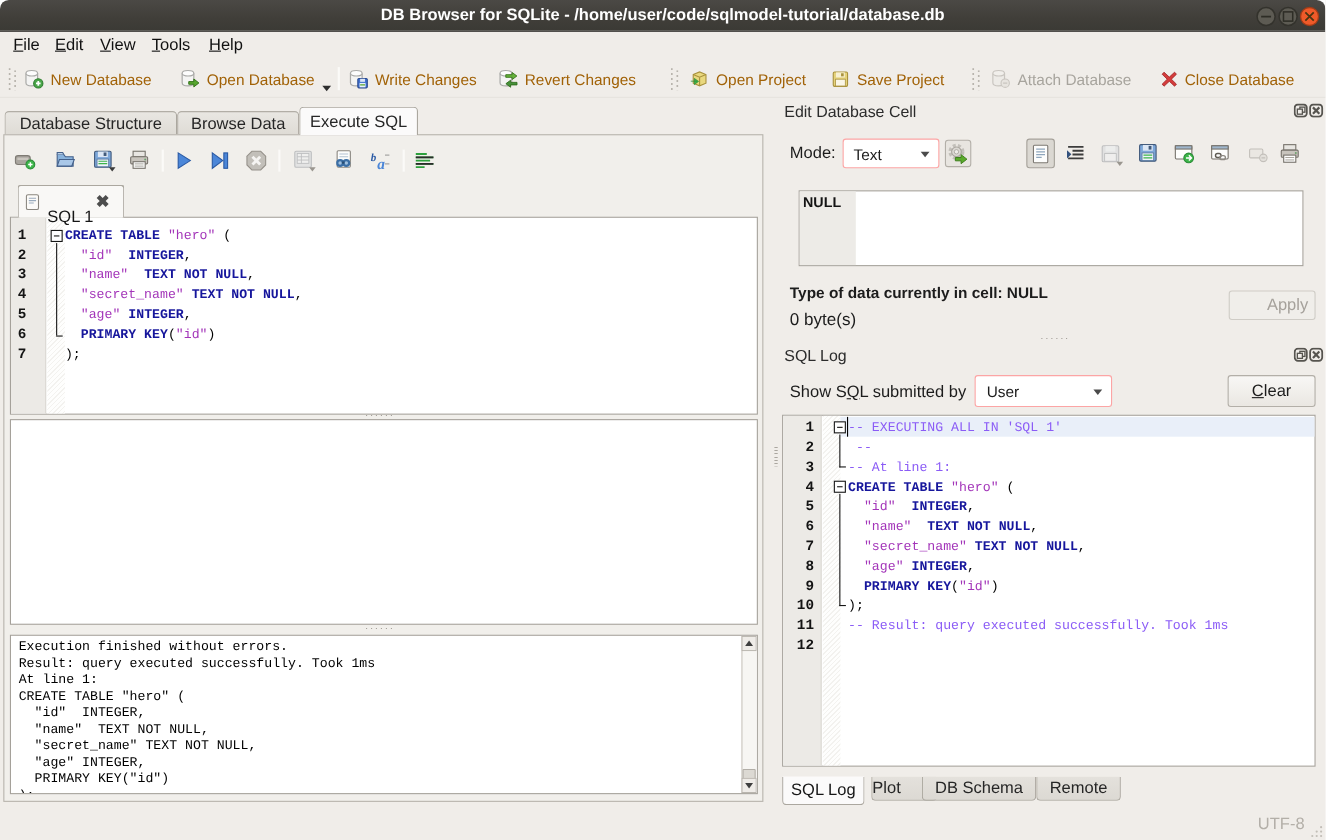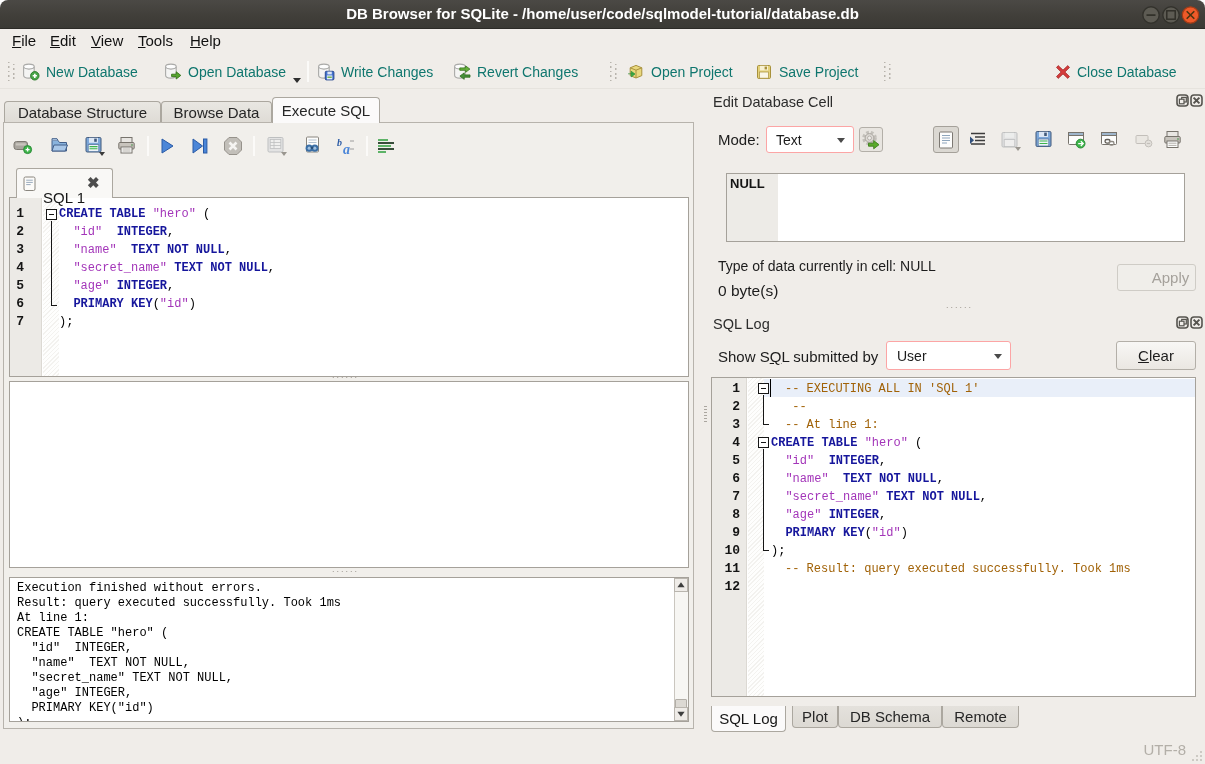--- a/index.html
+++ b/index.html
@@ -12,21 +12,21 @@
   background:linear-gradient(#4b4945,#403e39 60%,#3b3a35); border-radius:8px 8px 0 0;
   border-bottom:1px solid #2c2b27; }
 .title-text { position:absolute; top:5px; width:100%; text-align:center; color:#fff;
   font-size:15px; font-weight:bold; letter-spacing:0; }
 
 .menubar { position:absolute; left:0; top:29px; width:1205px; height:26px; background:#f0ede9; }
 .menubar span.mi { position:absolute; top:3px; font-size:15px; color:#111; }
 
 .toolbar { position:absolute; left:0; top:55px; width:1205px; height:34px; background:#f0ede9;
   border-bottom:1px solid #e6e3de; }
-.tbitem { position:absolute; top:0; height:33px; display:flex; align-items:center; font-size:14px; color:#0f766e; }
+.tbitem { position:absolute; top:0; height:33px; display:flex; align-items:center; font-size:14px; color:#a16207; }
 .tbitem svg { margin-right:6px; }
 .tbsep { position:absolute; top:6px; width:2px; height:21px; background:#fbfaf8; }
 .tbgrip { position:absolute; top:7px; width:7px; height:20px;
   background:repeating-linear-gradient(to bottom,#b8b4ad 0 1.5px,transparent 1.5px 4.5px) 0 0/1.5px 100% no-repeat,
              repeating-linear-gradient(to bottom,#b8b4ad 0 1.5px,transparent 1.5px 4.5px) 4.5px 2px/1.5px 100% no-repeat; }
 .gray { color:#a7a49d; }
 
 .maintab { position:absolute; font-size:15px; color:#262626; text-align:center;
   background:linear-gradient(#e9e7e2,#dedbd5); border:1px solid #aba79f; border-bottom:none;
   border-radius:4px 4px 0 0; }
@@ -35,21 +35,21 @@
 .leftpane { position:absolute; left:3px; top:122px; width:691px; height:607px;
   border:1px solid #b7b3ac; background:#f1efeb; }
 .editorbox { position:absolute; background:#fff; border:1px solid #a5a19a; }
 .gutter { position:absolute; left:0; top:0; bottom:0; background:#eceae6; border-right:1px solid #dcd9d3; }
 .foldcol { position:absolute; top:0; bottom:0; background:
   repeating-linear-gradient(135deg, #f3f2ef 0 1px, #fefefd 1px 3px); }
 .mono { font-family:"Liberation Mono",monospace; font-size:12px; line-height:18px; white-space:pre; }
 .mono13 { font-family:"Liberation Mono",monospace; font-weight:bold; font-size:13px; line-height:18px; }
 .k { color:#16169c; font-weight:bold; }
 .s { color:#a335b9; }
-.c { color:#a16207;margin-left:14px; }
+.c { color:#8b5cf6; }
 .foldbox { position:absolute; width:11px; height:11px; border:1px solid #161616; background:#fff; }
 .foldbox::after { content:""; position:absolute; left:2px; right:2px; top:4px; height:1px; background:#161616; }
 .fline { position:absolute; width:1px; background:#161616; }
 .ffoot { position:absolute; height:1px; background:#161616; }
 
 .btn { position:absolute; border:1px solid #b3afa8; border-radius:3px;
   background:linear-gradient(#f8f7f5,#eae7e2); font-size:15px; color:#1c1c1c;
   display:flex; align-items:center; justify-content:center; }
 .btn.disabled { background:#f0eeea; border-color:#cfccc6; color:#a5a19b;padding-left:28px; }
 .combo { position:absolute; border:1px solid #fca5a5; border-radius:3px; background:#fff;
@@ -117,20 +117,26 @@
         <path d="M3.2 4.8 L9 2.4 L14.8 4.8 V12.6 L9 15 L3.2 12.6 Z" fill="#e9d87e" stroke="#a8913c"></path>
         <path d="M3.2 4.8 L9 7.2 L14.8 4.8 M9 7.2 V15" fill="none" stroke="#a8913c"></path>
         <path d="M1 10.8h5.6M4.2 8.3l3.8 2.7-3.8 2.9z" fill="#3db54a" stroke="#2c8d38" stroke-width="0.7"></path>
       </svg> Open Project</div>
   <div class="tbitem" style="left:755px"><svg width="18" height="18" viewBox="0 0 18 18">
         <rect x="2.5" y="2.5" width="13" height="13" rx="1.2" fill="#e5d27a" stroke="#a8913c"></rect>
         <rect x="5" y="2.8" width="8" height="4.6" fill="#f7f0d2"></rect>
         <rect x="9.6" y="3.6" width="2.4" height="2.8" fill="#a8913c"></rect>
         <rect x="4.5" y="9" width="9" height="6.2" fill="#faf6e6" stroke="#b09a48" stroke-width="0.8"></rect>
       </svg> Save Project</div>
+  <div class="tbitem gray" style="left:900px"><svg width="19" height="19" viewBox="0 0 19 19" opacity="0.55">
+        <path d="M2.6 4.6 v8.6 c0 1.7 2.4 2.9 5.3 2.9 s5.3-1.2 5.3-2.9 V4.6" fill="#eceae7" stroke="#aaa69f" stroke-width="1.1"></path>
+        <ellipse cx="7.9" cy="4.6" rx="5.3" ry="2.5" fill="#f3f1ee" stroke="#aaa69f" stroke-width="1.1"></ellipse>
+        <circle cx="13.8" cy="13.6" r="3.8" fill="#e0ddd7" stroke="#aaa69f"></circle>
+        <path d="M11.9 13.6h3.8" stroke="#aaa69f" stroke-width="1.2"></path>
+      </svg> Attach Database</div>
   <div class="tbitem" style="left:1055px"><svg width="16" height="16" viewBox="0 0 16 16">
         <path d="M3.2 1.6 L8 6.1 L12.8 1.6 L14.5 3.5 L9.9 8 L14.5 12.5 L12.8 14.4 L8 9.9 L3.2 14.4 L1.5 12.5 L6.1 8 L1.5 3.5 Z" fill="#d43c3c" stroke="#9d1f1f" stroke-width="0.7"></path>
       </svg> Close Database</div>
 </div>
 
 <div class="maintab" style="left:4px;top:101px;width:157px;height:22px;line-height:22px;">Database Structure</div>
 <div class="maintab" style="left:161px;top:101px;width:111px;height:22px;line-height:22px;">Browse Data</div>
 <div class="maintab active" style="left:272px;top:97px;width:108px;height:26px;line-height:26px;">Execute SQL</div>
 
 <div class="leftpane"></div>
@@ -324,21 +330,21 @@
       <rect x="1.8" y="6.5" width="15.4" height="6.5" rx="1" fill="#c8c4bd" stroke="#77736c"></rect>
       <rect x="4" y="11" width="11" height="6.5" fill="#fdfdfc" stroke="#77736c"></rect>
       <path d="M5.5 13.2h8M5.5 15.4h8" stroke="#a9a59e" stroke-width="0.9"></path>
       <circle cx="15" cy="9" r="0.9" fill="#6ca06c"></circle>
     </svg>
 </div>
 <div class="abs" style="left:726px;top:173px;width:459px;height:69px;border:1px solid #a5a19a;background:#fff;">
   <div class="abs" style="left:0;top:0;bottom:0;width:51px;background:#edebe7;"></div>
   <div class="abs" style="left:3px;top:2px;font-size:13px;font-weight:bold;color:#141414;">NULL</div>
 </div>
-<div class="abs" style="left:718px;top:258px;font-size:14px;font-weight:normal;color:#1c1c1c;">Type of data currently in cell: NULL</div>
+<div class="abs" style="left:718px;top:258px;font-size:14px;font-weight:bold;color:#1c1c1c;">Type of data currently in cell: NULL</div>
 <div class="abs" style="left:718px;top:282px;font-size:15.5px;color:#1c1c1c;">0 byte(s)</div>
 <div class="btn disabled" style="left:1117px;top:264px;width:79px;height:27px;">Apply</div>
 
 <div class="abs" style="left:946px;top:300px;font-size:9px;color:#9a958e;letter-spacing:2px;">......</div>
 
 <div class="docktitle" style="left:713px;top:316px;">SQL Log</div>
 <svg class="abs" style="left:1176px;top:316px" width="28" height="13" viewBox="0 0 28 13">
   <rect x="1" y="1" width="11" height="11" rx="3" fill="none" stroke="#56544f" stroke-width="1.6"></rect>
   <rect x="5.7" y="3.4" width="4.6" height="4.6" fill="none" stroke="#56544f" stroke-width="1.2"></rect>
   <rect x="3.4" y="5.2" width="4.6" height="4.6" fill="#f0ede9" stroke="#56544f" stroke-width="1.2"></rect>
@@ -371,21 +377,21 @@
   <div class="foldbox" style="left:46px;top:5px;"></div>
   <div class="abs" style="left:58px;top:1px;width:1px;height:18px;background:#000;"></div>
   <div class="fline" style="left:51px;top:17px;height:30px;"></div>
   <div class="ffoot" style="left:51px;top:46px;width:6px;"></div>
   <div class="foldbox" style="left:46px;top:59px;"></div>
   <div class="fline" style="left:51px;top:71px;height:102px;"></div>
   <div class="ffoot" style="left:51px;top:172px;width:6px;"></div>
 </div>
 
 <div class="abs" style="left:711px;top:706px;width:75px;height:26px;background:#fbfafa;border:1px solid #aba79f;border-top:none;border-radius:0 0 4px 4px;z-index:3;font-size:15px;color:#161616;text-align:center;line-height:25px;">SQL Log</div>
-<div class="abs" style="left:792px;top:706px;width:46px;height:22px;background:linear-gradient(#e4e1dc,#dcd9d3);border:1px solid #aba79f;border-top:none;border-radius:0 0 4px 4px;font-size:15px;color:#262626;text-align:center;line-height:21px;">Plot</div>
+<div class="abs" style="left:792px;top:706px;width:60px;height:22px;background:linear-gradient(#e4e1dc,#dcd9d3);border:1px solid #aba79f;border-top:none;border-radius:0 0 4px 4px;font-size:15px;color:#262626;line-height:21px;">Plot</div>
 <div class="abs" style="left:838px;top:706px;width:104px;height:22px;background:linear-gradient(#e4e1dc,#dcd9d3);border:1px solid #aba79f;border-top:none;border-radius:0 0 4px 4px;font-size:15px;color:#262626;text-align:center;line-height:21px;">DB Schema</div>
 <div class="abs" style="left:942px;top:706px;width:77px;height:22px;background:linear-gradient(#e4e1dc,#dcd9d3);border:1px solid #aba79f;border-top:none;border-radius:0 0 4px 4px;font-size:15px;color:#262626;text-align:center;line-height:21px;">Remote</div>
 
 <div class="abs" style="right:19px;top:741px;font-size:15px;color:#b3afa8;">UTF-8</div>
 <svg class="abs" style="right:2px;bottom:2px" width="12" height="12" viewBox="0 0 12 12">
   <g fill="#c2beb7">
       <circle cx="10" cy="2" r="1"></circle>
       <circle cx="6" cy="6" r="1"></circle>
       <circle cx="10" cy="6" r="1"></circle>
       <circle cx="2" cy="10" r="1"></circle>

